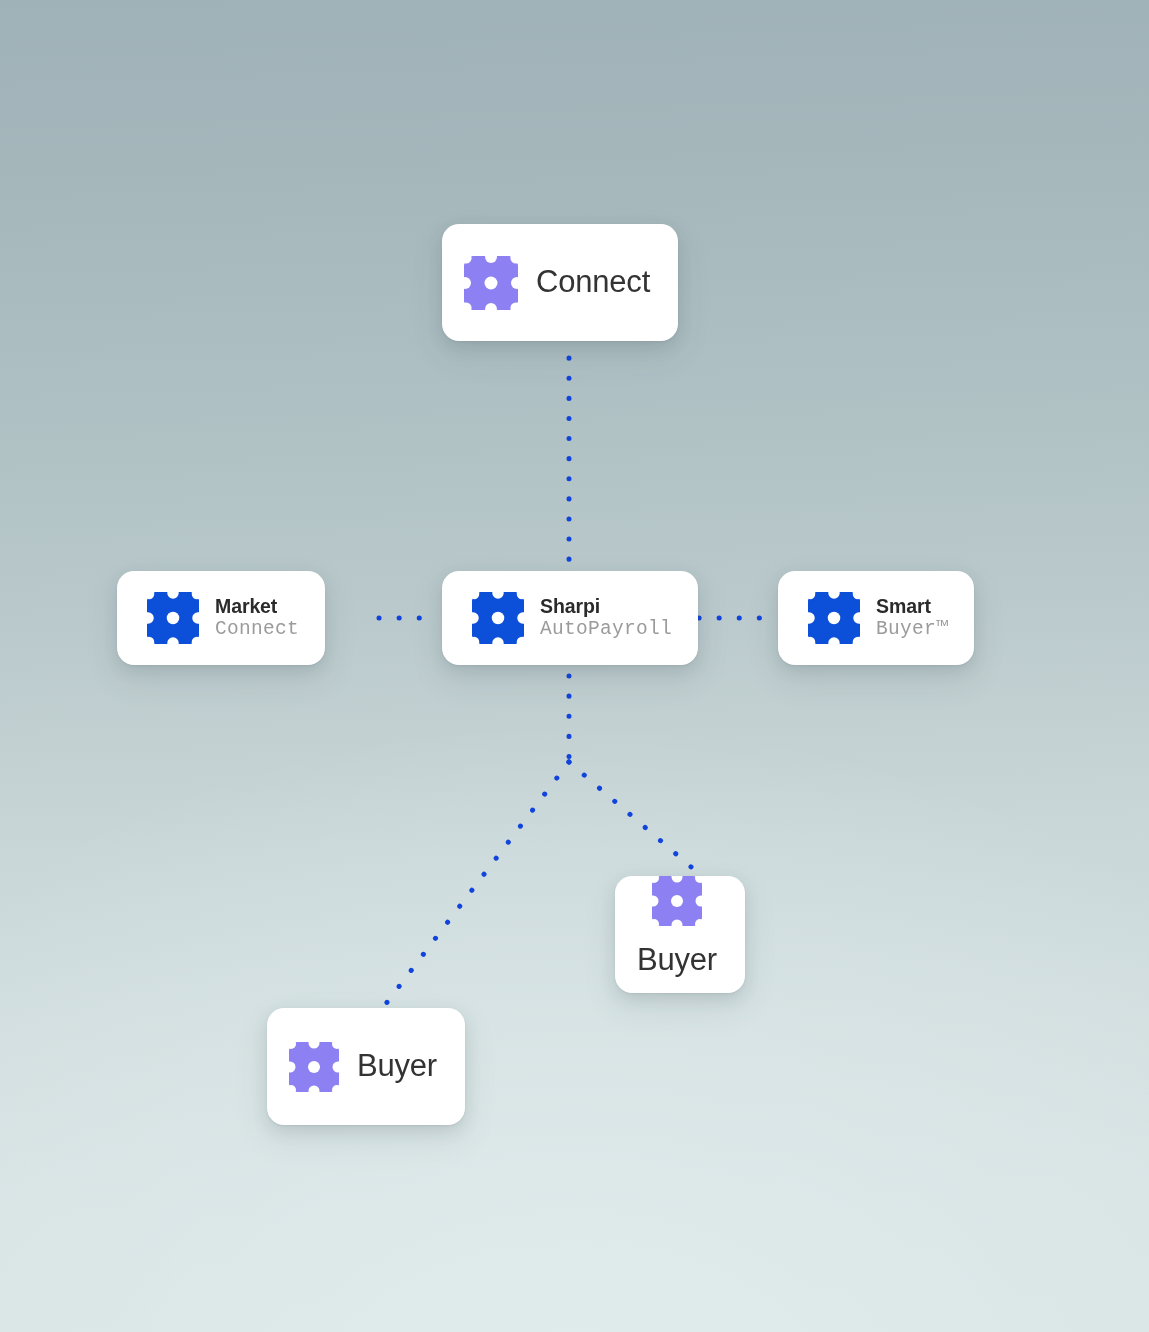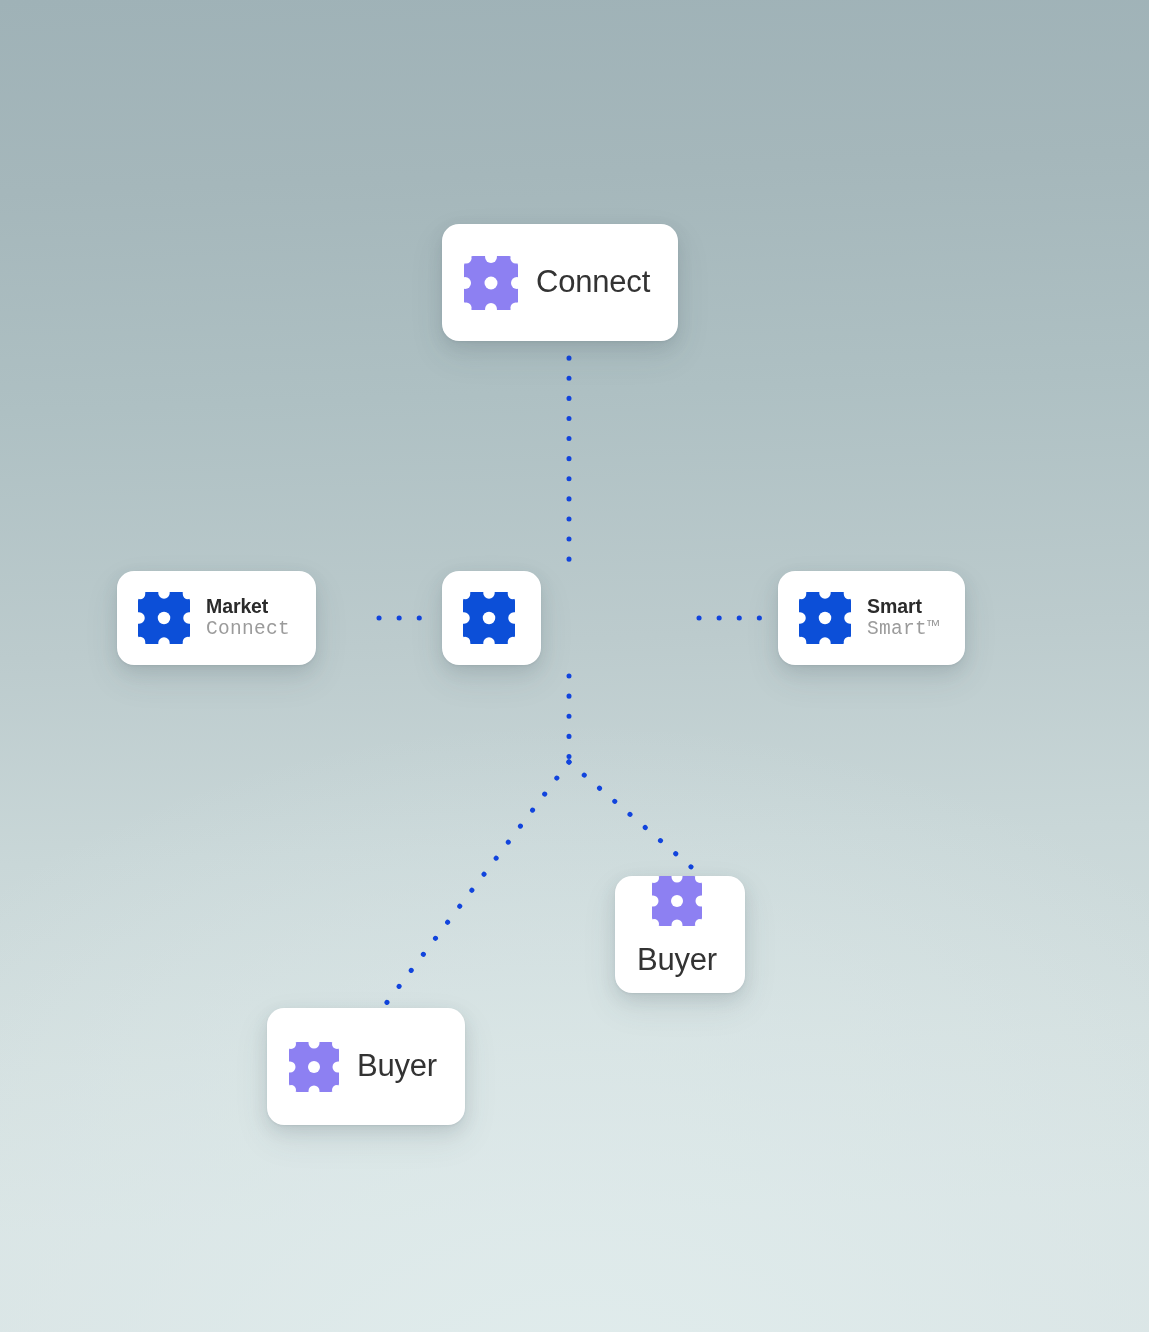--- a/index.html
+++ b/index.html
@@ -43,21 +43,21 @@
   .node.big .title {
     font-size:31px;
     font-weight:400;
     color:#333333;
     letter-spacing:-0.2px;
     line-height:1.05;
     white-space:nowrap;
   }
 
   
-  .node.prod { height:94px; padding:0 26px 0 21px; gap:16px; }
+  .node.prod { height:94px; padding:0 26px 0 30px; gap:16px; }
   .node.prod .l1 {
     font-size:19.5px;
     font-weight:700;
     color:#2b2b2b;
     line-height:1.18;
     white-space:nowrap;
     letter-spacing:-0.1px;
   }
   .node.prod .l2 {
     font-family:"Liberation Mono", monospace;
@@ -160,41 +160,45 @@
         <circle cx="2" cy="50" r="11" fill="#000"></circle>
         <circle cx="98" cy="50" r="11" fill="#000"></circle>
         <circle cx="4" cy="4" r="10" fill="#000"></circle>
         <circle cx="96" cy="4" r="10" fill="#000"></circle>
         <circle cx="4" cy="96" r="10" fill="#000"></circle>
         <circle cx="96" cy="96" r="10" fill="#000"></circle>
         <circle cx="50" cy="50" r="12" fill="#000"></circle>
       </mask>
       <rect x="0" y="0" width="100" height="100" rx="16" fill="#0c4fd8" mask="url(#m-sharpi)"></rect>
     </svg>
+    <div class="labels">
+      <span class="l1">Sharpi</span>
+      <span class="l2">AutoPayroll</span>
+    </div>
   </div>
 
   <div class="node prod" id="node-smart">
     <svg class="ico" width="52" height="52" viewBox="0 0 100 100">
       <mask id="m-smart">
         <rect x="0" y="0" width="100" height="100" rx="16" fill="#fff"></rect>
         <circle cx="50" cy="2" r="11" fill="#000"></circle>
         <circle cx="50" cy="98" r="11" fill="#000"></circle>
         <circle cx="2" cy="50" r="11" fill="#000"></circle>
         <circle cx="98" cy="50" r="11" fill="#000"></circle>
         <circle cx="4" cy="4" r="10" fill="#000"></circle>
         <circle cx="96" cy="4" r="10" fill="#000"></circle>
         <circle cx="4" cy="96" r="10" fill="#000"></circle>
         <circle cx="96" cy="96" r="10" fill="#000"></circle>
         <circle cx="50" cy="50" r="12" fill="#000"></circle>
       </mask>
       <rect x="0" y="0" width="100" height="100" rx="16" fill="#0c4fd8" mask="url(#m-smart)"></rect>
     </svg>
     <div class="labels">
       <span class="l1">Smart</span>
-      <span class="l2">Smart™</span>
+      <span class="l2">Buyer™</span>
     </div>
   </div>
 
   <div class="node big" id="node-buyer">
     <svg class="ico" width="50" height="50" viewBox="0 0 100 100">
       <mask id="m-buyer">
         <rect x="0" y="0" width="100" height="100" rx="16" fill="#fff"></rect>
         <circle cx="50" cy="2" r="11" fill="#000"></circle>
         <circle cx="50" cy="98" r="11" fill="#000"></circle>
         <circle cx="2" cy="50" r="11" fill="#000"></circle>

